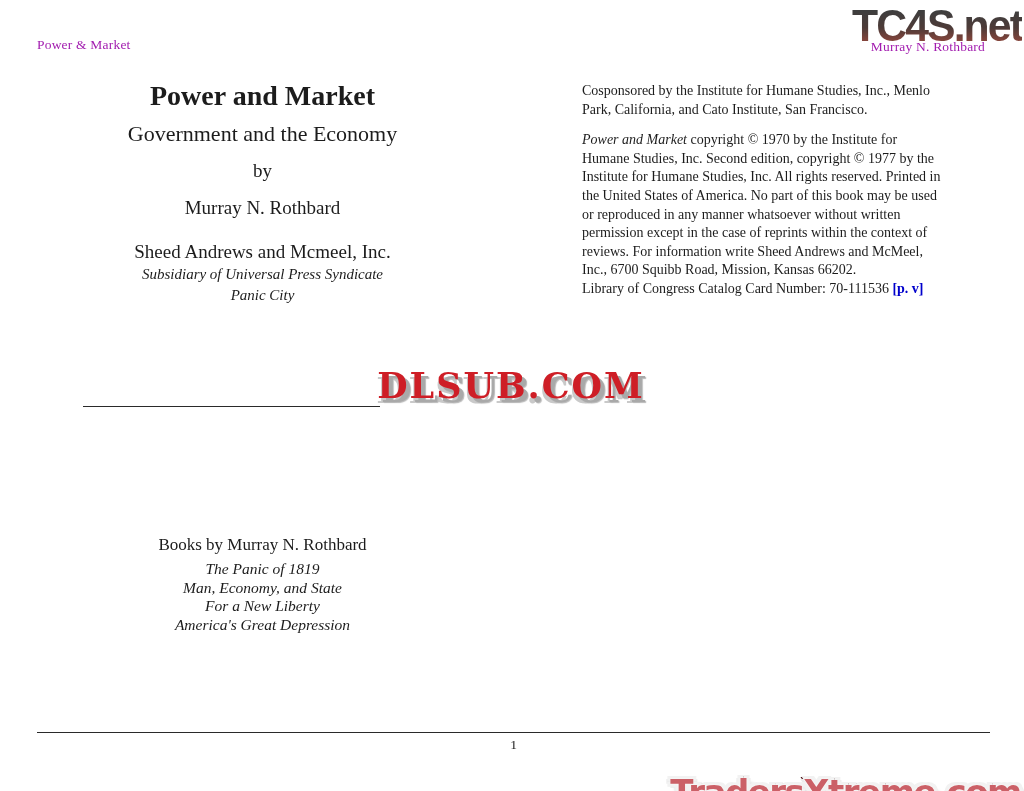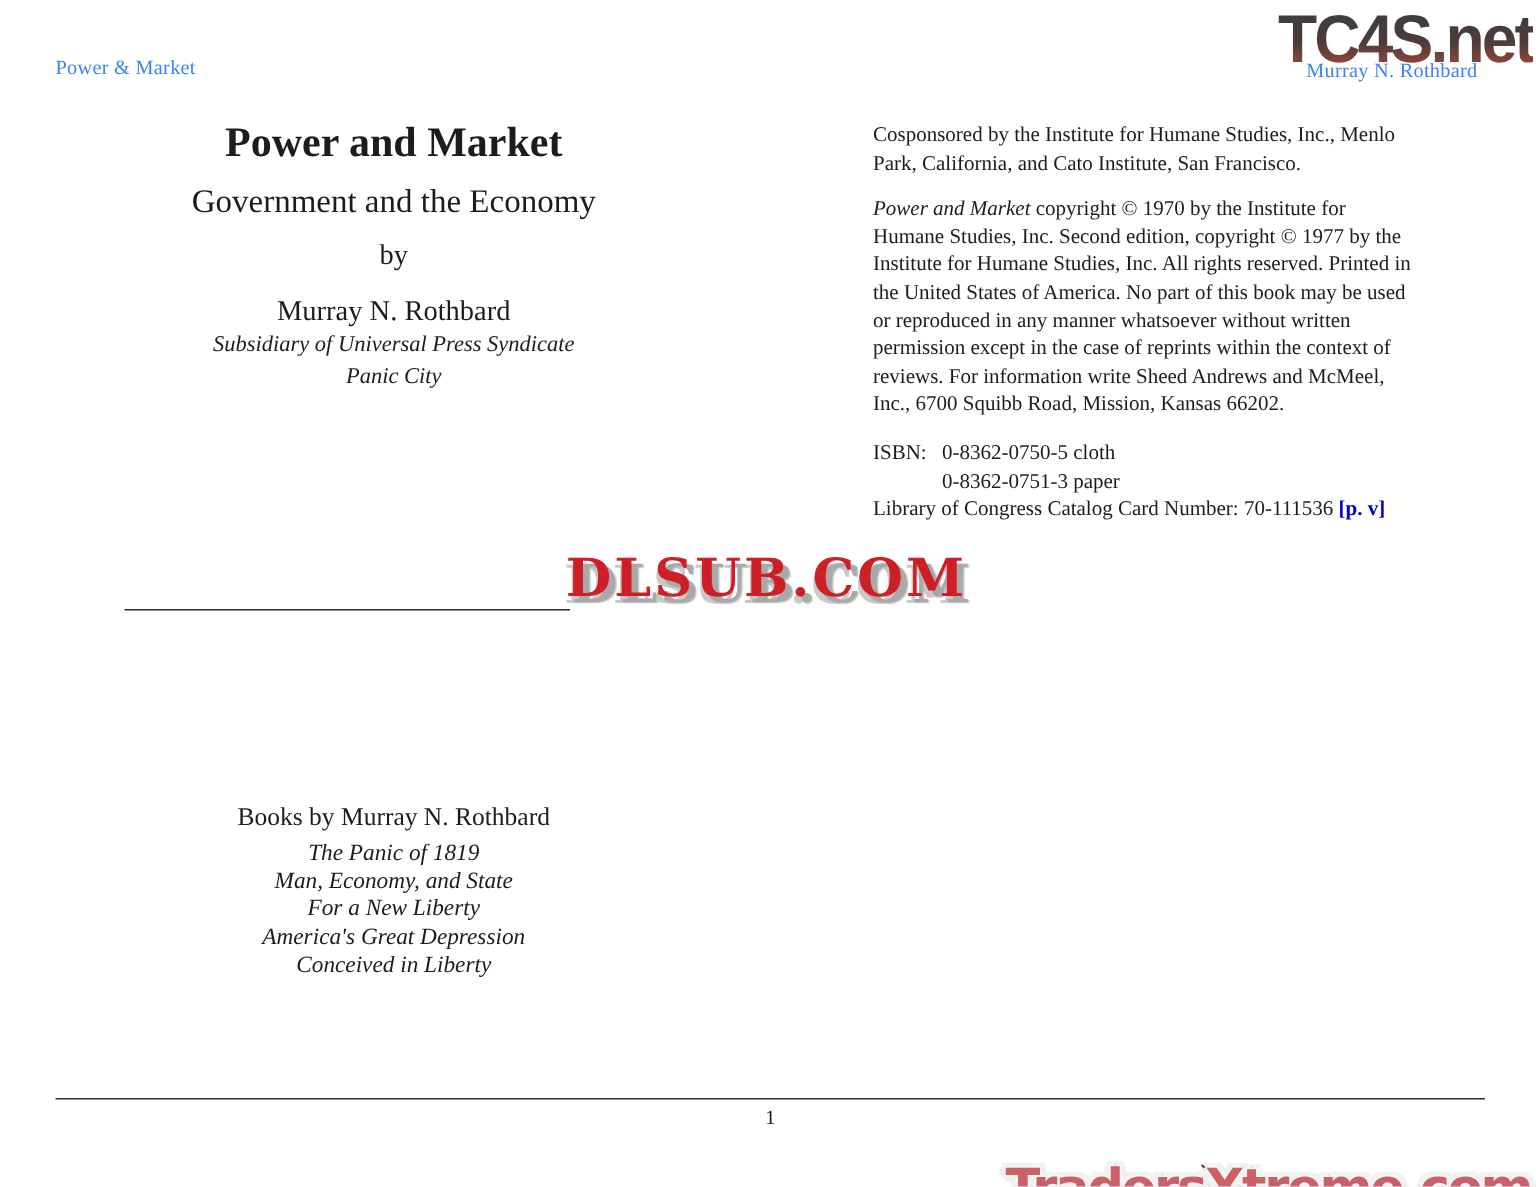--- a/index.html
+++ b/index.html
@@ -8,21 +8,21 @@
     position:relative;
     background:#ffffff;
     font-family:"Liberation Serif", serif;
     color:#1c1c1c;
     overflow:hidden;
   }
   
   .run-head {
     position:absolute;
     font-size:13.5px;
-    color:#3b82f6;
+    color:#a21caf;
     letter-spacing:0.2px;
   }
   .run-head-left { left:37px; top:37px; }
   .run-head-right { right:39px; top:39px; z-index:1; }
 
   
   .tc4s {
     position:absolute;
     right:2px; top:3px;
     z-index:2;
@@ -148,47 +148,40 @@
 <div class="run-head run-head-left">Power &amp; Market</div>
 <div class="run-head run-head-right">Murray N. Rothbard</div>
 
 <div class="tc4s">TC4S.net</div>
 
 <div class="title-block">
   <div class="book-title">Power and Market</div>
   <div class="book-subtitle">Government and the Economy</div>
   <div class="byline">by</div>
   <div class="author">Murray N. Rothbard</div>
+  <div class="publisher">Sheed Andrews and Mcmeel, Inc.</div>
   <div class="pub-sub">Subsidiary of Universal Press Syndicate</div>
   <div class="pub-city">Panic City</div>
 </div>
 
 <div class="colophon">
   <p>Cosponsored by the Institute for Humane Studies, Inc., Menlo Park, California, and Cato Institute, San Francisco.</p>
   <p class="copyright-para"><em>Power and Market</em><span> copyright © 1970 by the Institute for Humane Studies, Inc. Second edition, copyright © 1977 by the Institute for Humane Studies, Inc. All rights reserved. Printed in the United States of America. No part of this book may be used or reproduced in any manner whatsoever without written permission except in the case of reprints within the context of reviews. For information write Sheed Andrews and McMeel, Inc., 6700 Squibb Road, Mission, Kansas 66202.</span></p>
-  <div class="isbn-block">
-    <span class="isbn-label">ISBN:</span>
-    <span class="isbn-lines">
-      <span>0-8362-0750-5 cloth</span>
-      <span>0-8362-0751-3 paper</span>
-    </span>
-  </div>
   <p class="loc-line"><span>Library of Congress Catalog Card Number: 70-111536</span> <span class="loc-link">[p. v]</span></p>
 </div>
 
 <div class="mid-rule"></div>
 <div class="dlsub">DLSUB.COM</div>
 
 <div class="books-block">
   <div class="books-heading">Books by Murray N. Rothbard</div>
   <div class="books-list">
     <span>The Panic of 1819</span>
     <span>Man, Economy, and State</span>
     <span>For a New Liberty</span>
     <span>America's Great Depression</span>
-    <span>Conceived in Liberty</span>
   </div>
 </div>
 
 <div class="footer-rule"></div>
 <div class="page-number">1</div>
 
 <div class="traders">TradersXtreme.com</div>
 
 </body></html>

